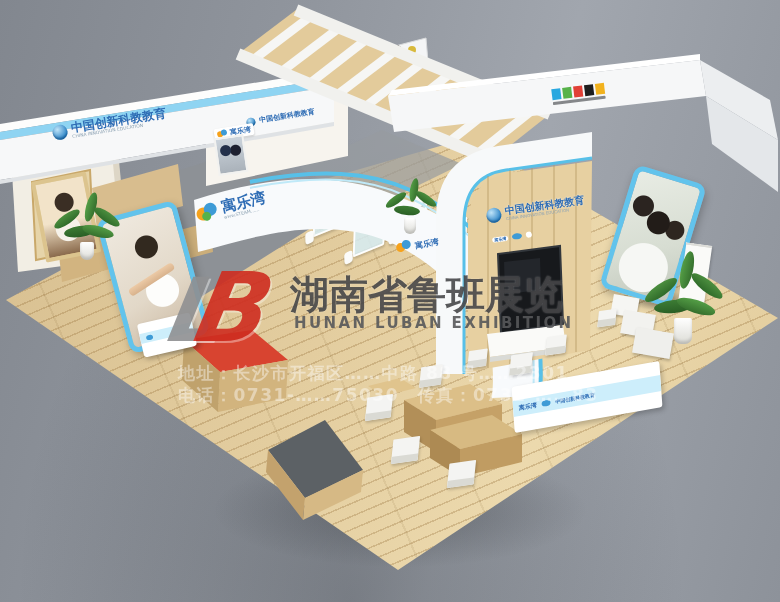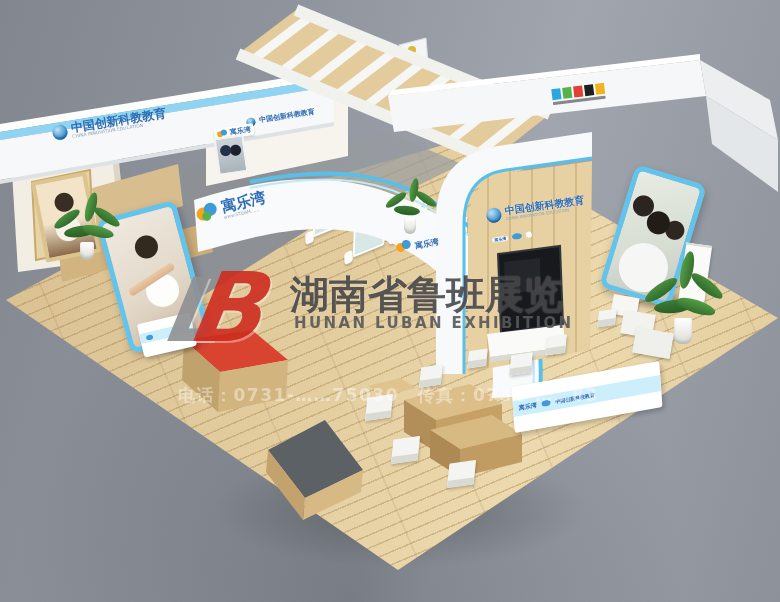--- a/index.html
+++ b/index.html
@@ -342,16 +342,17 @@
     <span class="leaf" style="left:36px;top:44px;width:40px;height:13px;background:linear-gradient(#549e46,#356f2d);transform:rotate(18deg);"></span>
     <span class="pot abs" style="left:34px;top:62px;width:18px;height:26px;"></span>
   </div>
 
   <div id="wm" class="abs" style="left:0;top:0;width:780px;height:602px;">
     <div id="wm-lb" class="abs">
       <span class="L">L</span><span class="B">B</span>
     </div>
     <div id="wm-cn" class="abs">湖南省鲁班展览</div>
     <div id="wm-en" class="abs">HUNAN LUBAN EXHIBITION</div>
+    <div class="abs wm-line" style="left:178px;top:362px;">地址：长沙市开福区……中路 88 号……2301</div>
     <div class="abs wm-line" style="left:178px;top:384px;">电话：0731-……75030　传真：0731-……83</div>
   </div>
 
 </div>
 
 </body></html>

